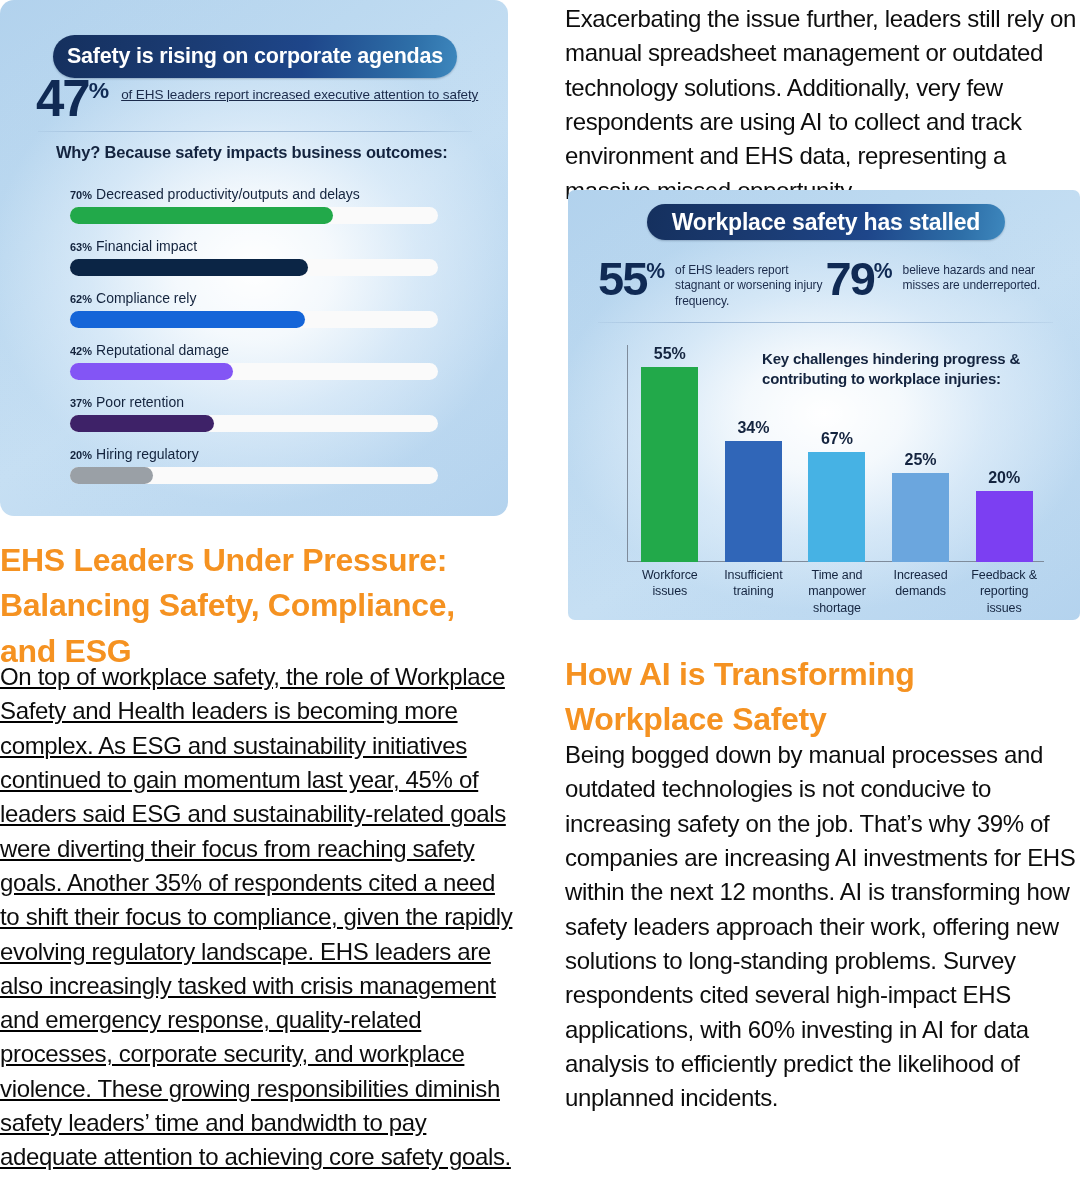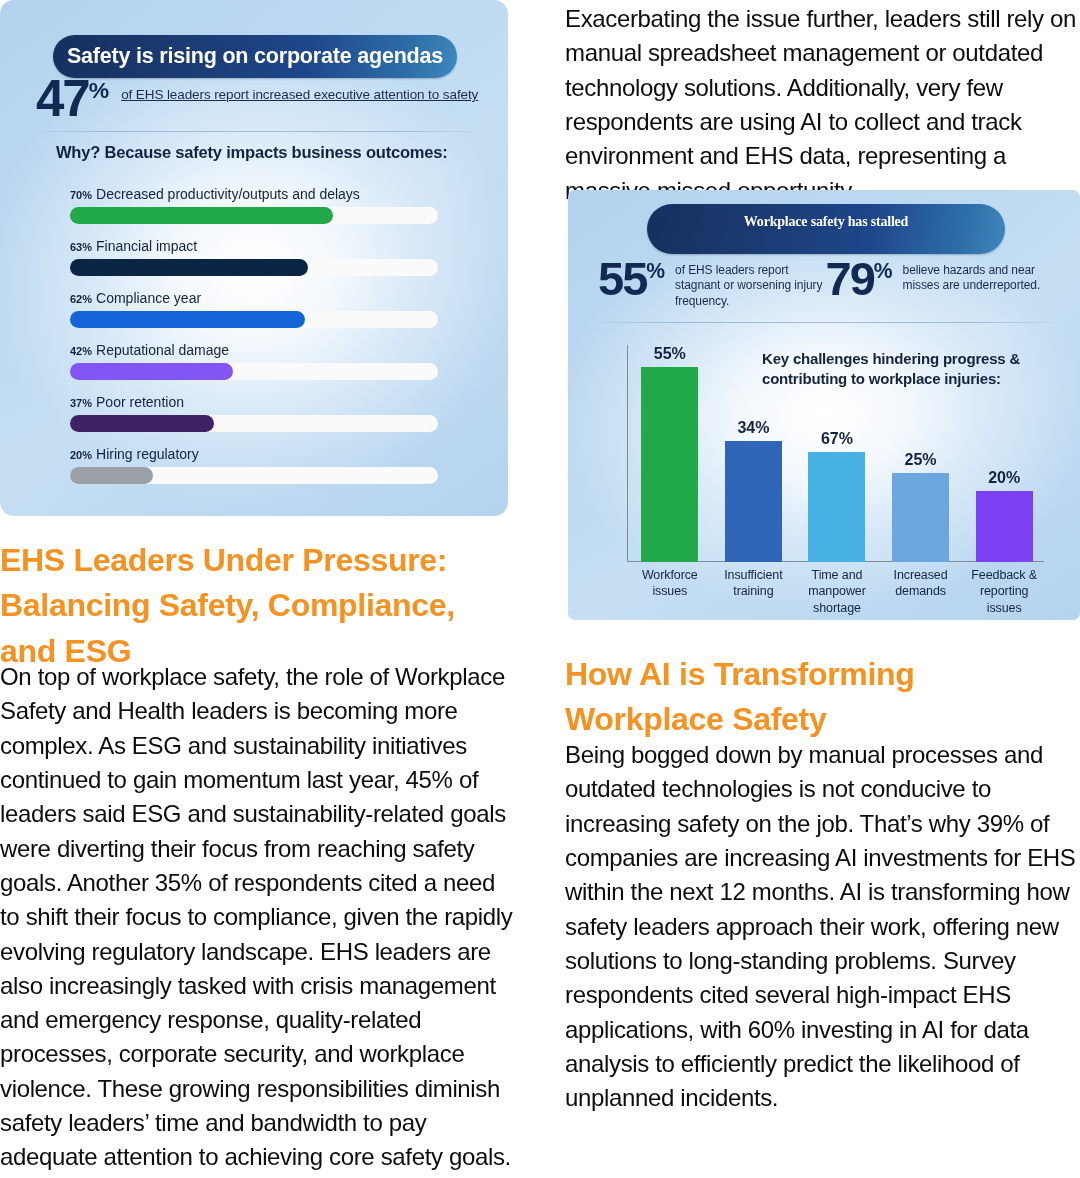--- a/index.html
+++ b/index.html
@@ -168,45 +168,45 @@
   
   #left-heading {
     position: absolute;
     left: 0; top: 538px;
     width: 500px;
   }
   #left-paragraph {
     position: absolute;
     left: 0; top: 660px;
     width: 516px;
+    text-decoration: underline;
   }
 
   
   #right-paragraph-top {
     position: absolute;
     left: 0; top: 2px;
     width: 515px;
   }
 
   #card-safety-stalled {
     position: absolute;
     left: 3px; top: 190px;
     width: 512px;
     height: 430px;
     border-radius: 7px;
   }
   #card-safety-stalled .pill {
     position: absolute;
     left: 79px; top: 14px;
     width: 358px;
-    height: 50px;
+    height: 36px;
     line-height: 36px;
-    font-size: 14px;
+    font-size: 23px;
     letter-spacing: -0.2px;
-    font-family: Liberation Serif, serif;
   }
   .stat-duo {
     position: absolute;
     left: 30px; top: 65px;
     width: 455px;
     display: flex;
   }
   .stat-cell {
     display: flex;
     align-items: flex-start;
@@ -330,21 +330,21 @@
               <div class="bar-fill" style="background: rgb(34, 169, 74); width: 71.6%;"></div>
             </div>
           </div>
           <div class="bar-item">
             <div class="bar-label"><span class="bar-pct">63%</span><span>Financial impact</span></div>
             <div class="bar-track">
               <div class="bar-fill" style="background: rgb(11, 37, 69); width: 64.74%;"></div>
             </div>
           </div>
           <div class="bar-item">
-            <div class="bar-label"><span class="bar-pct">62%</span><span>Compliance year</span></div>
+            <div class="bar-label"><span class="bar-pct">62%</span><span>Compliance rely</span></div>
             <div class="bar-track">
               <div class="bar-fill" style="background: rgb(21, 101, 216); width: 63.76%;"></div>
             </div>
           </div>
           <div class="bar-item">
             <div class="bar-label"><span class="bar-pct">42%</span><span>Reputational damage</span></div>
             <div class="bar-track">
               <div class="bar-fill" style="background: rgb(131, 85, 245); width: 44.16%;"></div>
             </div>
           </div>

